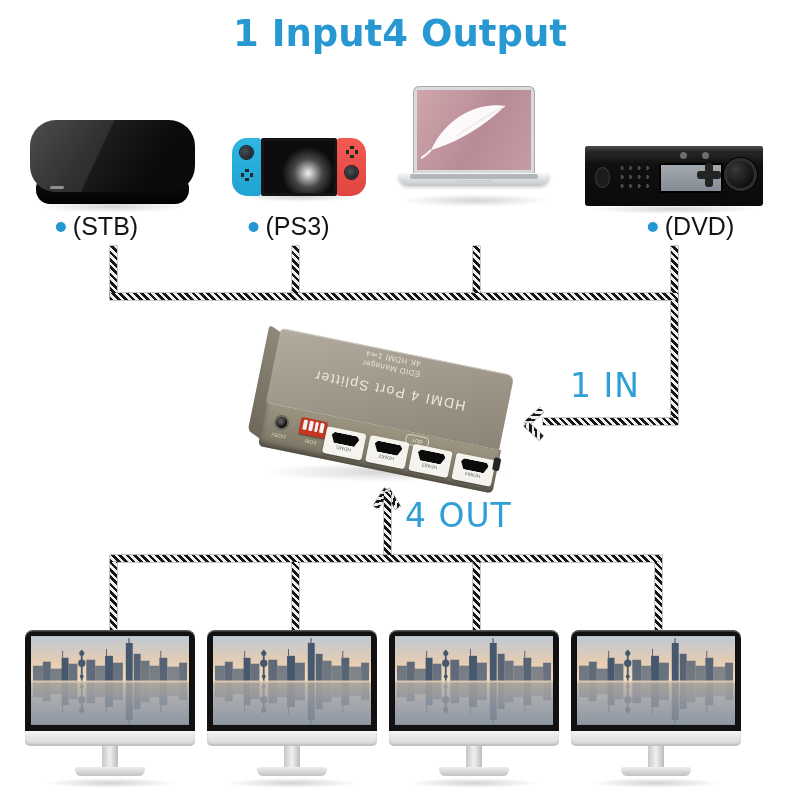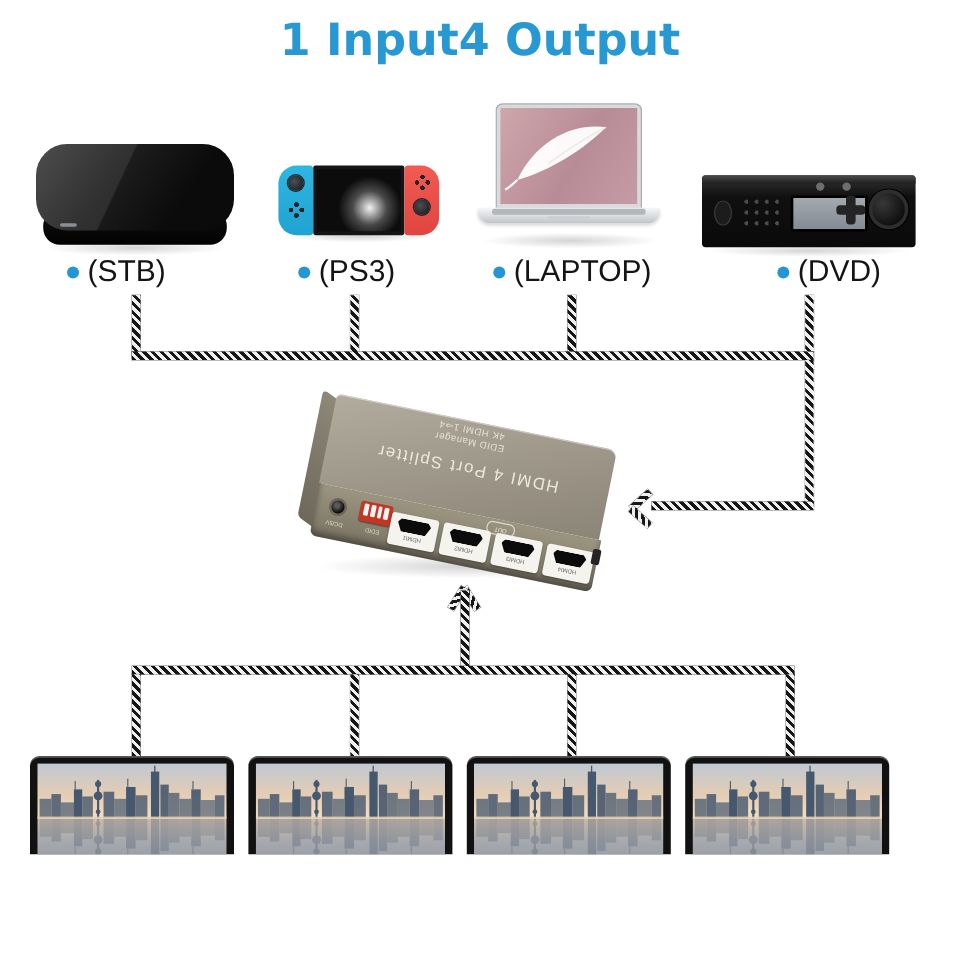--- a/index.html
+++ b/index.html
@@ -1,16 +1,16 @@
 <!DOCTYPE html>
 <html><head>
 <meta charset="utf-8">
 <style>
   html,body{margin:0;padding:0;background:#fff;}
-  .stage{position:relative;width:800px;height:712px;background:#fff;overflow:hidden;
+  .stage{position:relative;width:800px;height:800px;background:#fff;overflow:hidden;
          font-family:"Liberation Sans",sans-serif;}
   .abs{position:absolute;}
 
   
   .title{position:absolute;left:0;right:0;top:12px;text-align:center;
          font-family:"DejaVu Sans",sans-serif;font-weight:bold;font-size:37px;
          letter-spacing:0;color:#2798d2;}
   .io-label{position:absolute;font-family:"DejaVu Sans",sans-serif;font-size:33px;
             color:#2f9fd6;letter-spacing:1px;}
 
@@ -185,40 +185,37 @@
   </div>
 
   <div class="src-label" style="left:97px;top:212px;">
     <span class="dot"></span>
     <span>(STB)</span>
   </div>
   <div class="src-label" style="left:289px;top:212px;">
     <span class="dot"></span>
     <span>(PS3)</span>
   </div>
-  <div class="src-label" style="left:477px;top:212px;">
-    <span class="dot"></span>
-    <span>(LAPTOP)</span>
-  </div>
   <div class="src-label" style="left:691px;top:212px;text-align:right;">
     <span class="dot"></span>
     <span>(DVD)</span>
   </div>
 
   <div class="braid" style="left:110px;top:246px;width:7px;height:52px;"></div>
   <div class="braid" style="left:292px;top:246px;width:7px;height:52px;"></div>
   <div class="braid" style="left:473px;top:246px;width:7px;height:52px;"></div>
   <div class="braid" style="left:671px;top:246px;width:7px;height:52px;"></div>
   <div class="braid" style="left:110px;top:293px;width:568px;height:7px;"></div>
   <div class="braid" style="left:671px;top:300px;width:7px;height:122px;"></div>
   <div class="braid" style="left:543px;top:418px;width:135px;height:7px;"></div>
   <div class="abs" style="left:526px;top:411px;width:1px;height:1px;">
     <div class="braid chev" style="left:0;top:10px;transform:rotate(-42deg);"></div>
     <div class="braid chev" style="left:0;top:10px;transform:rotate(42deg);"></div>
   </div>
+  <div class="io-label" style="left:570px;top:366px;">1 IN</div>
 
   <div class="shadow abs" style="left:262px;top:462px;width:250px;height:20px;"></div>
   <div class="splitter">
     <div class="sp-endcap"></div>
     <div class="sp-top">
       <div class="sp-badge r180">
         <div>EDID Manager</div>
         <div>4K HDMI 1⇒4</div>
       </div>
       <div class="sp-name r180">HDMI 4 Port Splitter</div>
@@ -252,20 +249,21 @@
       </div>
     </div>
     <div class="sp-side-port"></div>
   </div>
 
   <div class="abs" style="left:387px;top:487px;width:1px;height:1px;">
     <div class="braid chev" style="left:0;top:0;transform:rotate(58deg);"></div>
     <div class="braid chev" style="left:0;top:0;transform:rotate(122deg);"></div>
   </div>
   <div class="braid" style="left:384px;top:492px;width:7px;height:66px;"></div>
+  <div class="io-label" style="left:405px;top:496px;">4 OUT</div>
   <div class="braid" style="left:110px;top:555px;width:552px;height:7px;"></div>
   <div class="braid" style="left:110px;top:562px;width:7px;height:68px;"></div>
   <div class="braid" style="left:292px;top:562px;width:7px;height:68px;"></div>
   <div class="braid" style="left:473px;top:562px;width:7px;height:68px;"></div>
   <div class="braid" style="left:655px;top:562px;width:7px;height:68px;"></div>
 
   <div class="monitor" style="left:25px;">
     <div class="mon-top">
       <svg width="158" height="89" viewBox="0 0 160 90">
           <use href="#cityscape"></use>

